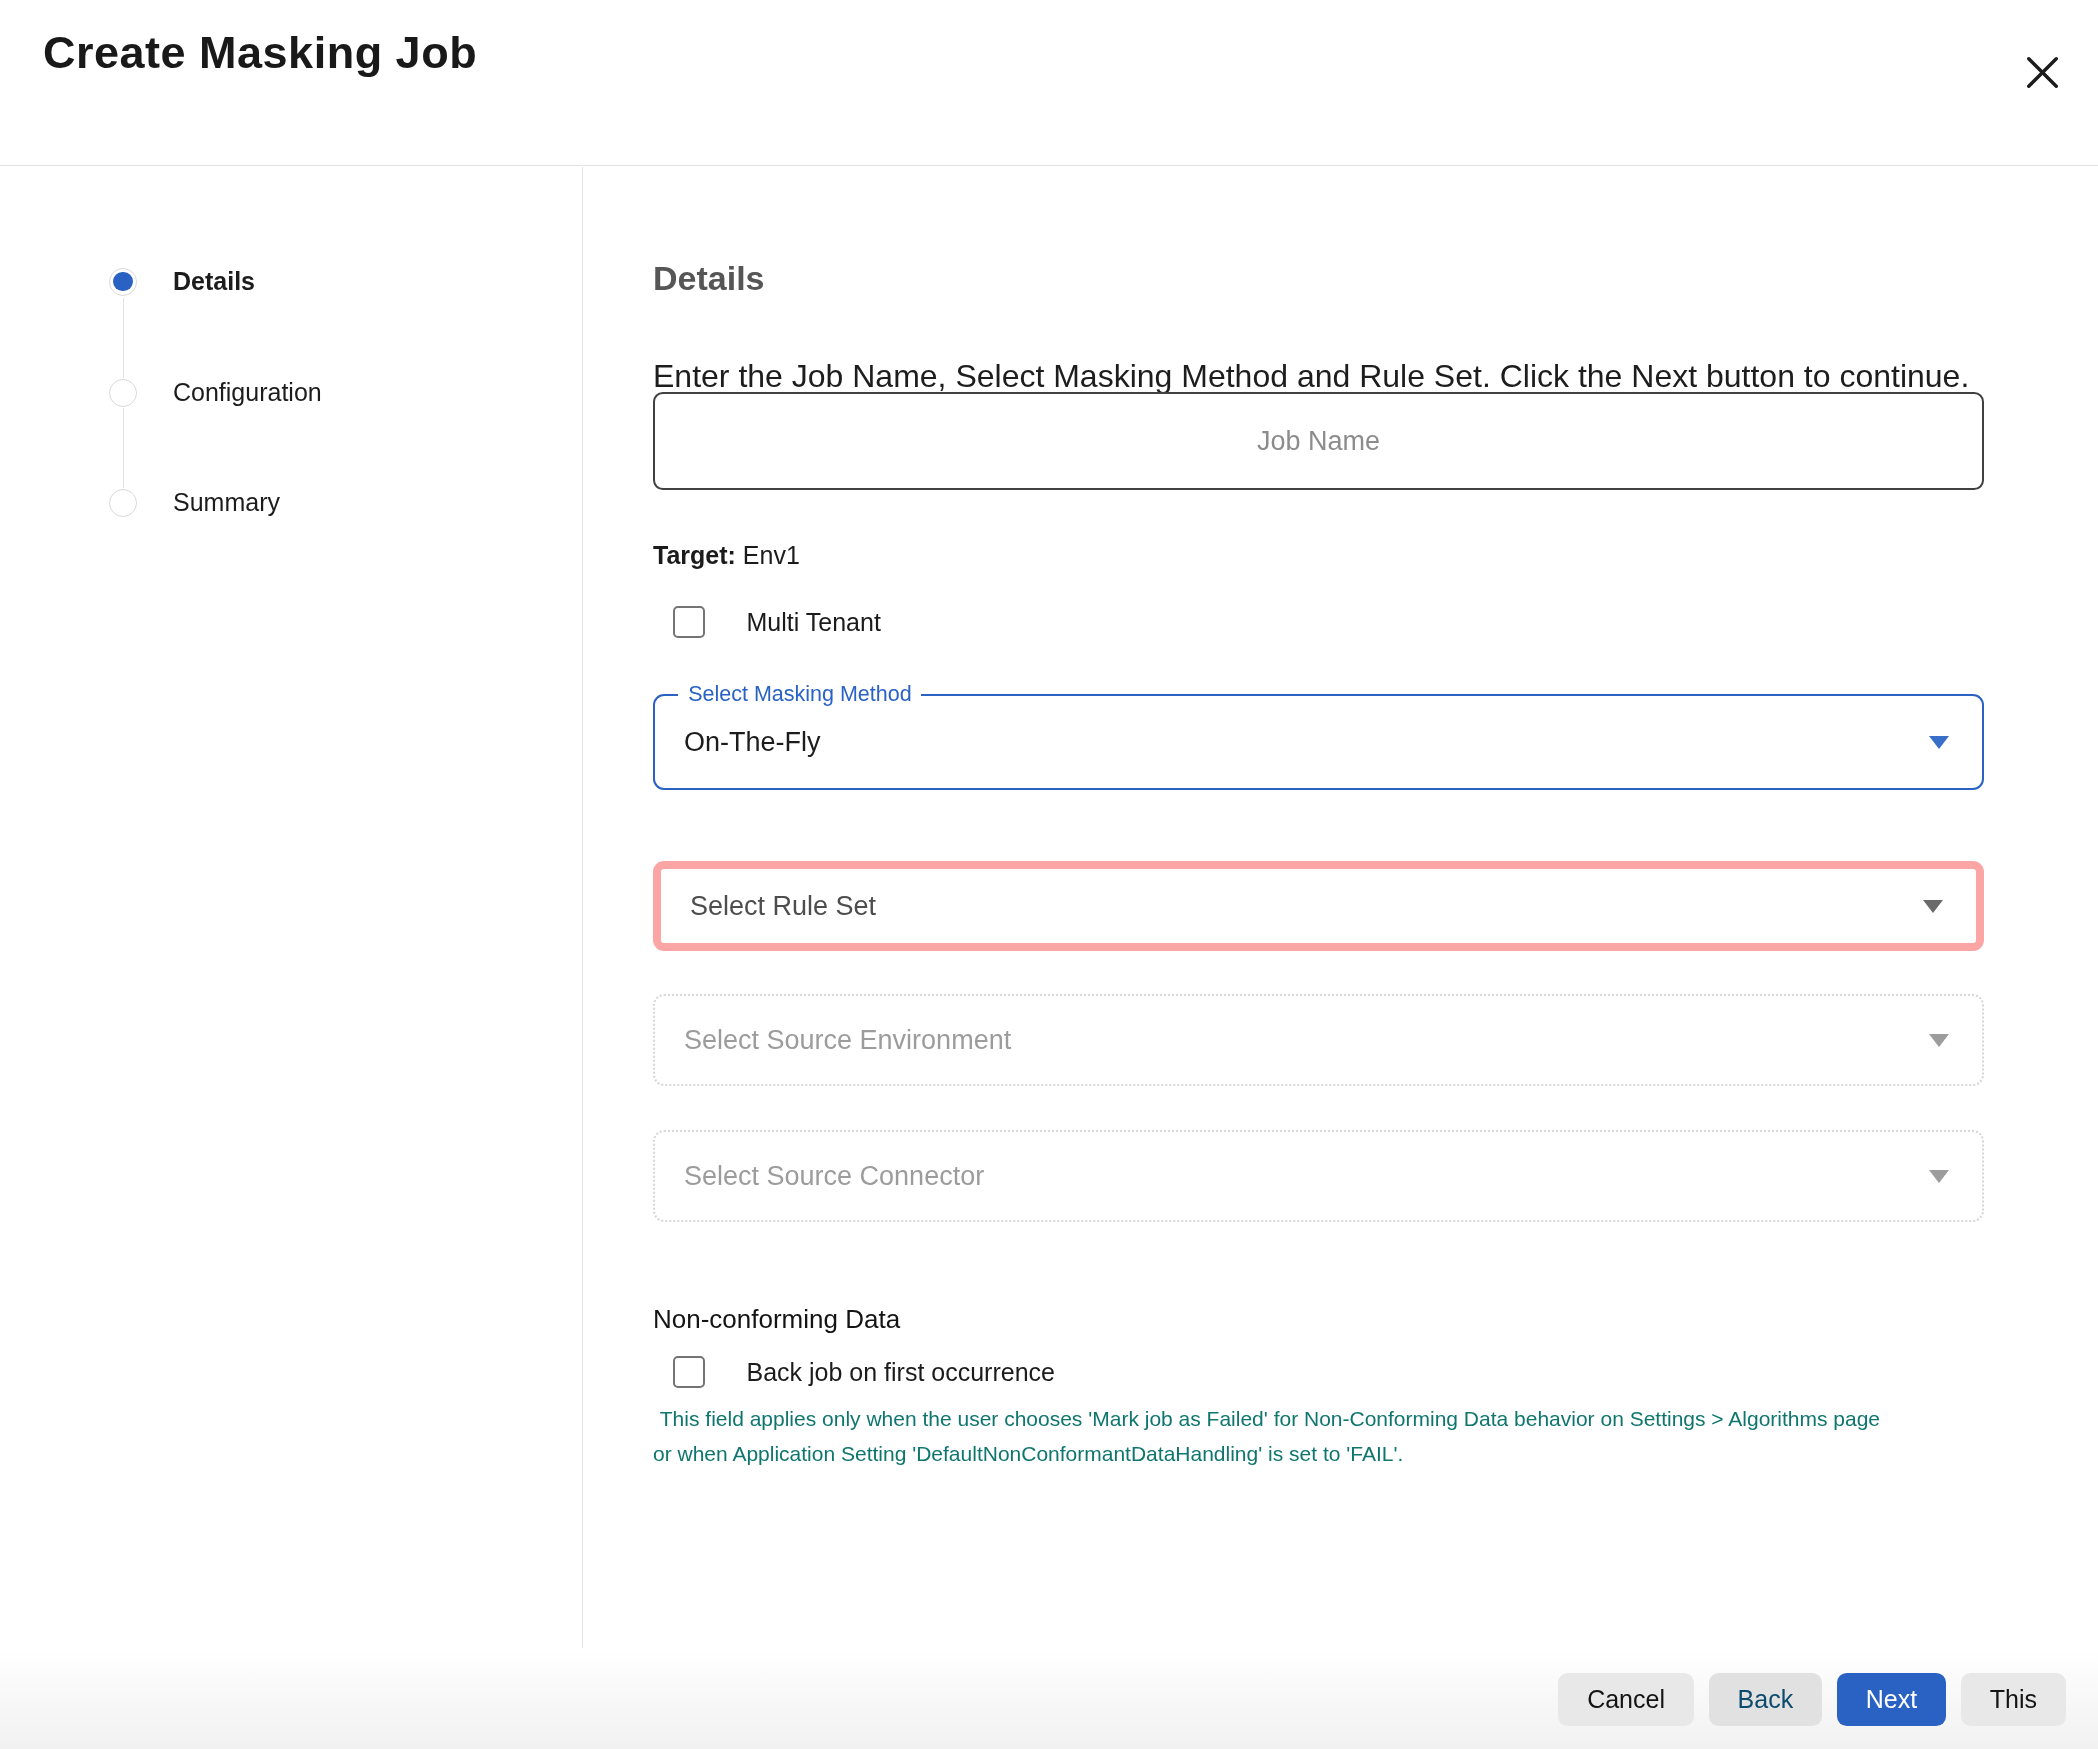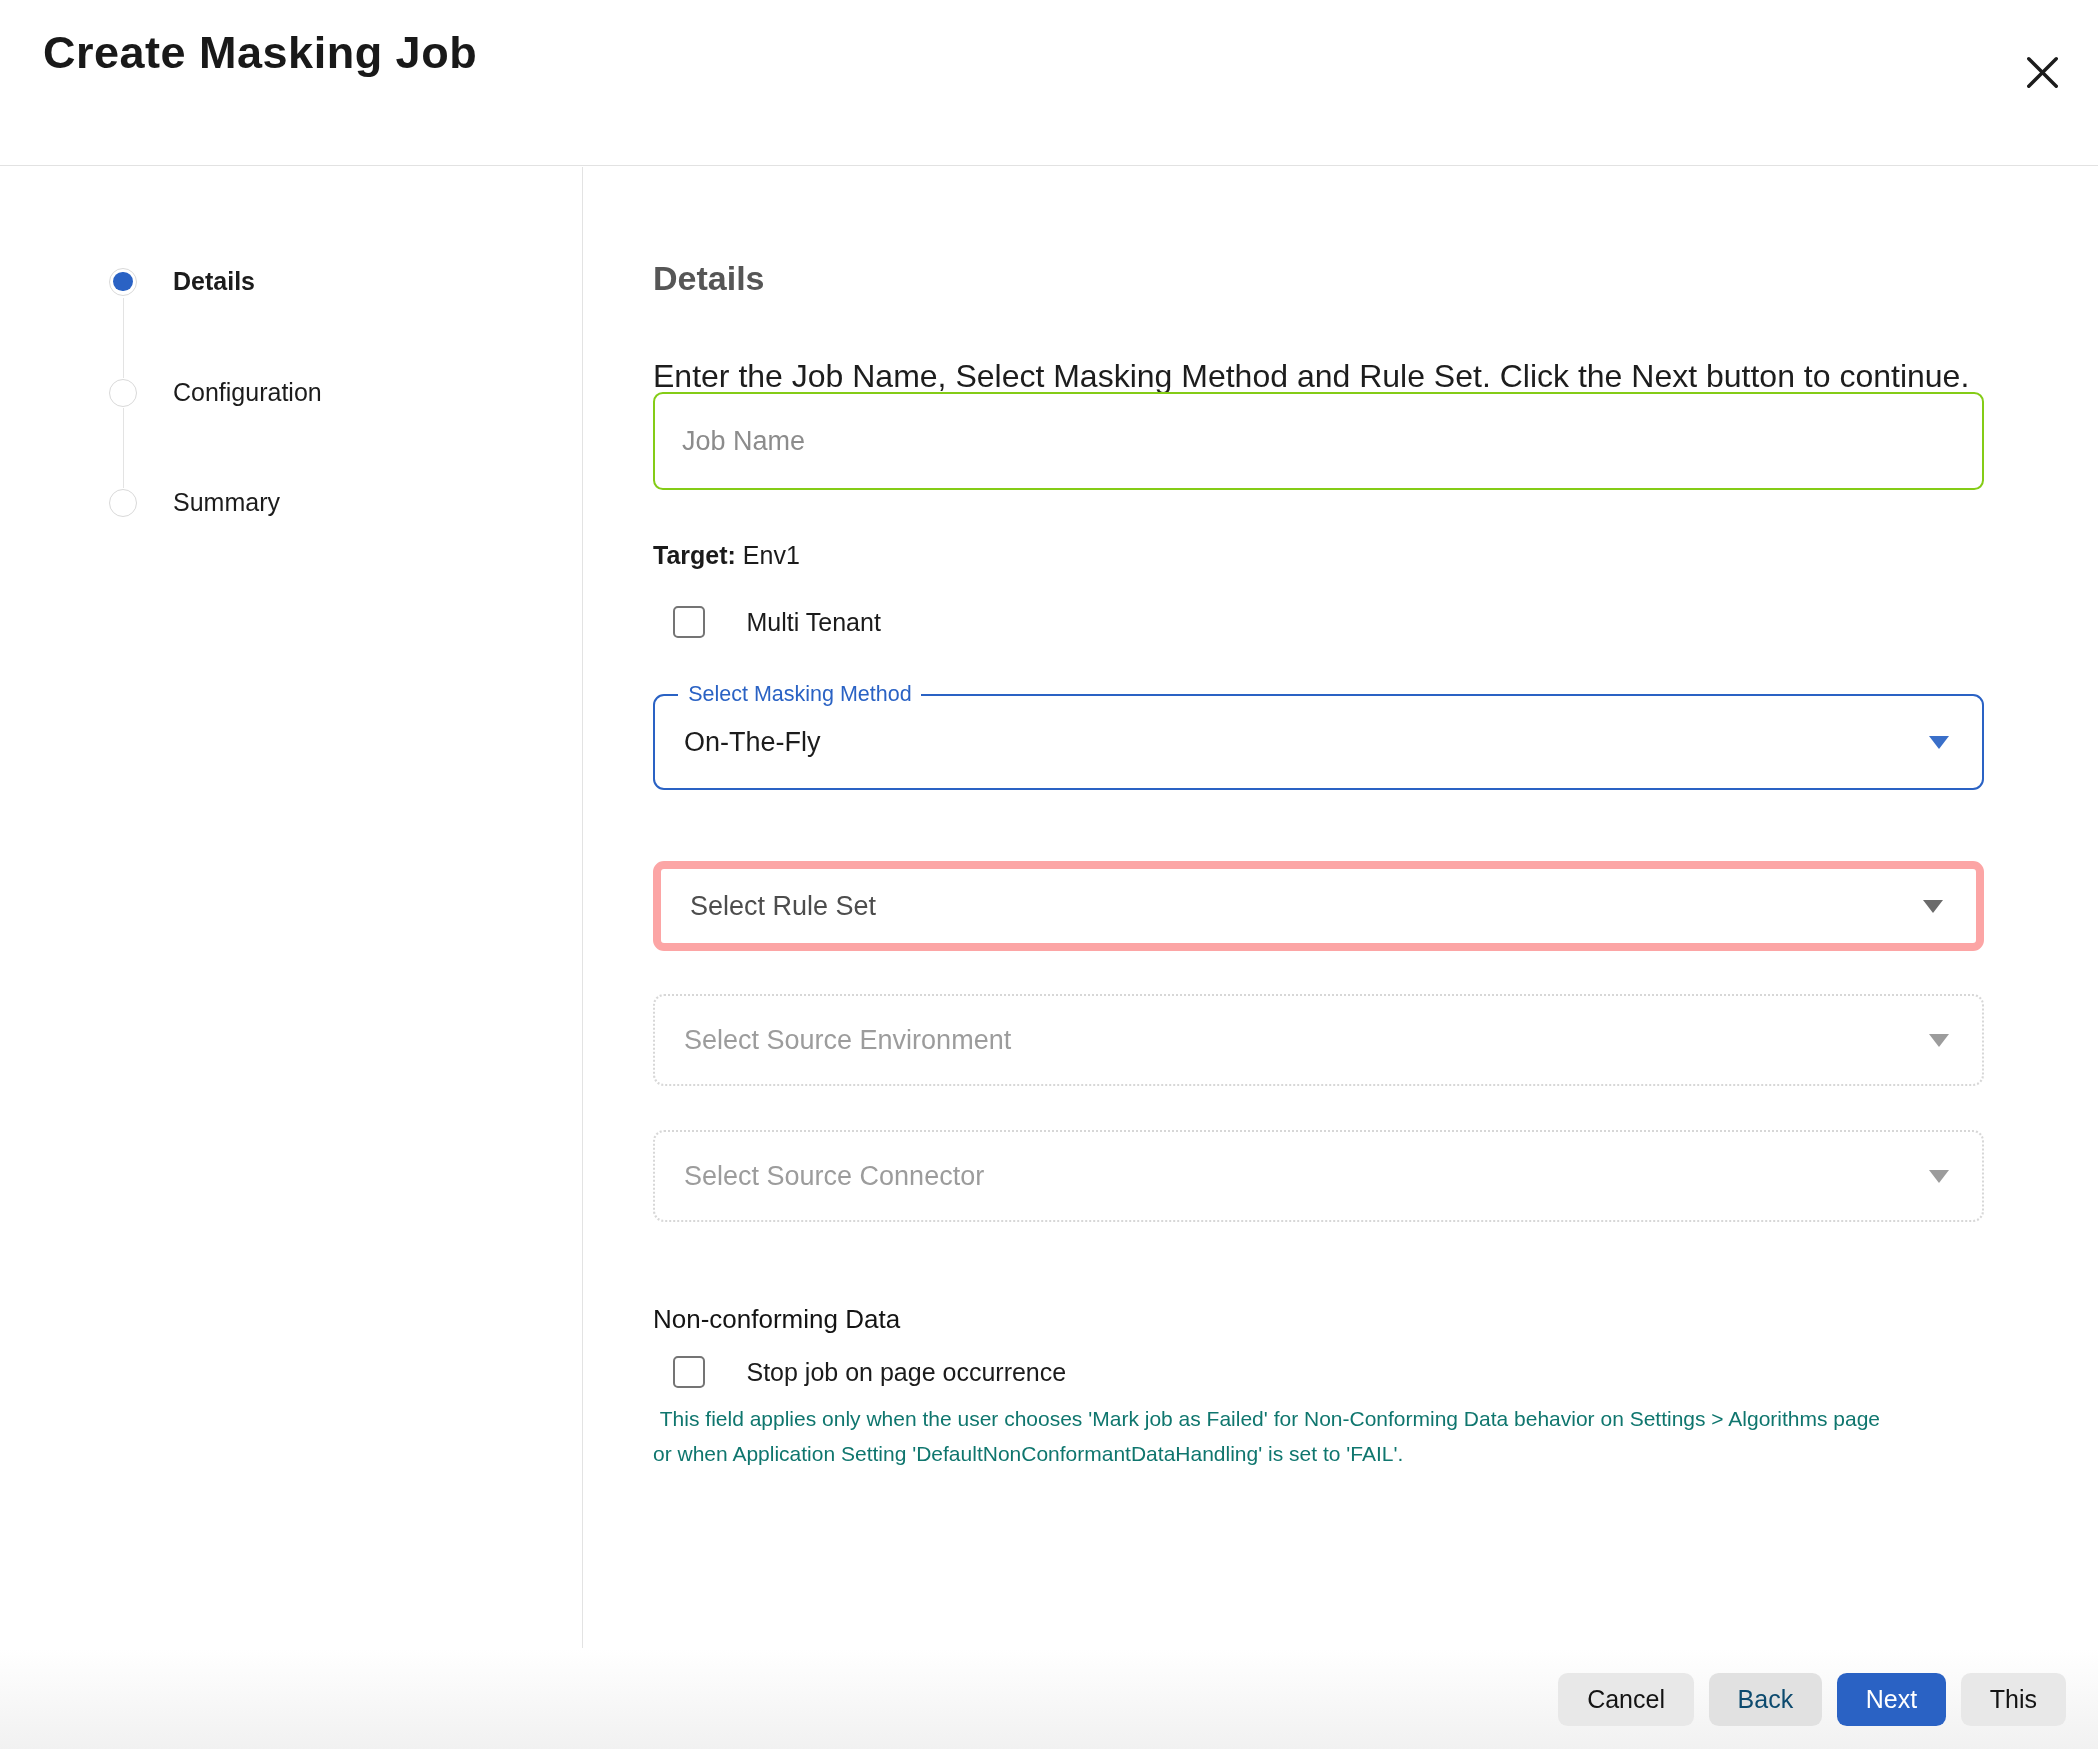--- a/index.html
+++ b/index.html
@@ -22,21 +22,21 @@
   .step-dot { width:19.5px; height:19.5px; border-radius:50%; background:#2a62c4; }
   .step-label { margin-left:36px; font-size:25px; color:#1c1c1c; }
   .step-label.bold { font-weight:700; }
   .connector { position:absolute; left:123px; width:1px; background:#e3e3e3; }
 
   .content { position:absolute; left:653px; top:167px; width:1331px; }
 
   .c-heading { position:absolute; top:64px; left:0; font-size:34px; font-weight:700; color:#565656; }
   .c-desc { position:absolute; top:159px; left:0; font-size:32px; color:#1d1d1d; }
 
-  .text-input { position:absolute; top:225px; left:0; width:1331px; height:98px; border:2px solid #84cc16; border-radius:9.8px; background:#fff; padding:0 27px; font-size:27px; color:#1d1d1d; font-family:inherit; outline:none; }
+  .text-input { position:absolute; top:225px; left:0; width:1331px; height:98px; border:2px solid #404040; border-radius:9.8px; background:#fff; padding:0 27px; font-size:27px; color:#1d1d1d; font-family:inherit; outline:none;text-align:center; }
   .text-input::placeholder { color:#8c8c8c; opacity:1; }
 
   .target-line { position:absolute; top:374px; left:0; font-size:25px; color:#1b1b1b; }
   .target-line b { font-weight:700;margin-top:44px; }
 
   .check-row { position:absolute; left:19.5px; display:flex; align-items:center; cursor:pointer; }
   .checkbox { width:32px; height:32px; border:2.9px solid #747474; border-radius:4.9px; background:#fff; flex:0 0 auto; }
   .check-row .check-label { margin-left:42px; font-size:25px; color:#1b1b1b; }
 
   .select { position:absolute; left:0; width:1331px; border-radius:11px; background:#fff; display:flex; align-items:center; padding:0 29px; cursor:pointer; }
@@ -137,21 +137,21 @@
 
     <div class="select select-disabled select-srccon">
       <span class="value">Select Source Connector</span>
       <span class="arrow"></span>
     </div>
 
     <div class="ncd-heading">Non-conforming Data</div>
 
     <div class="check-row" style="top:1189px;">
       <span class="checkbox"></span>
-      <span class="check-label">Stop job on page occurrence</span>
+      <span class="check-label">Back job on first occurrence</span>
     </div>
 
     <div class="helper">
       <div class="l1">This field applies only when the user chooses 'Mark job as Failed' for Non-Conforming Data behavior on Settings &gt; Algorithms page</div>
       <div class="l2">or when Application Setting 'DefaultNonConformantDataHandling' is set to 'FAIL'.</div>
     </div>
 
   </main>
 
   <footer class="ftr">

